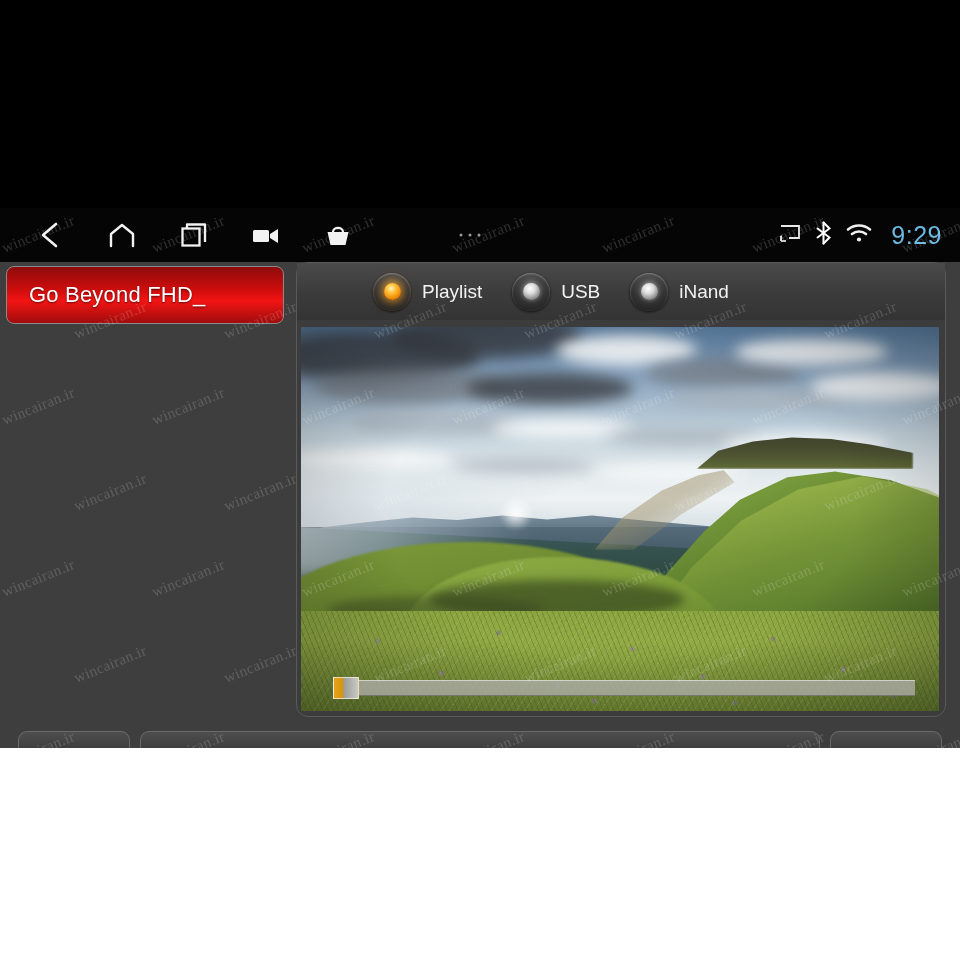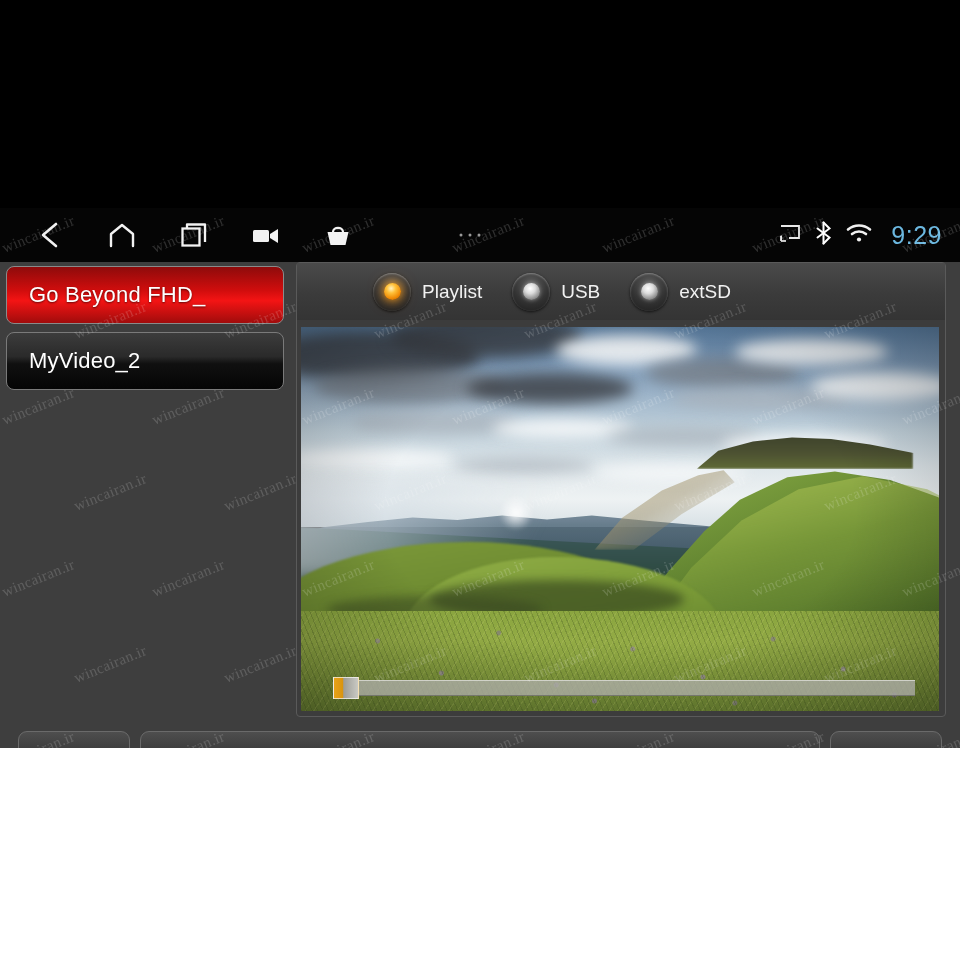--- a/index.html
+++ b/index.html
@@ -112,21 +112,21 @@
     background: linear-gradient(180deg,#3c3c3c 0%, #2a2a2a 42%, #101010 55%, #050505 100%);
     border-color: #7a7a7a;
   }
 
   
   #content-panel {
     position: absolute; left: 296px; top: 0;
     width: 650px; height: 455px;
     background: #3c3c3c;
     border: 1px solid #5a5a5a;
-    border-radius: 4px;
+    border-radius: 12px;
     z-index: 20;
   }
 
   
   #source-strip {
     position: absolute; left: 0; top: 0;
     width: 648px; height: 57px;
     background: linear-gradient(180deg,#4a4a4a 0%, #3b3b3b 55%, #343434 100%);
     display: flex; align-items: center;
     padding-left: 76px;
@@ -461,23 +461,20 @@
         <div id="clock">9:29</div>
       </div>
     </div>
 
     <div id="app-body">
 
       <div id="playlist-panel">
         <div class="pl-item selected">
           <span>Go Beyond FHD_</span>
         </div>
-        <div class="pl-item normal">
-          <span>MyVideo_2</span>
-        </div>
       </div>
 
       <div id="content-panel">
 
         <div id="source-strip">
 
           <div class="src-opt">
             <span class="led on">
                 <span class="bulb"></span>
               </span>
@@ -489,21 +486,21 @@
             <span class="led off">
                 <span class="bulb"></span>
               </span>
             <span class="src-label">USB</span>
           </div>
 
           <div class="src-opt">
             <span class="led off">
                 <span class="bulb"></span>
               </span>
-            <span class="src-label">extSD</span>
+            <span class="src-label">iNand</span>
           </div>
         </div>
 
         <div id="video-frame">
           <div id="video-scene">
             <div class="sky"></div>
 
             <div class="cloud cl-dark" style="left:-6%;  top:1%;  width:34%; height:13%;"></div>
             <div class="cloud cl-dark" style="left:14%;  top:-3%; width:30%; height:11%;"></div>
             <div class="cloud cl-mid" style="left:2%;   top:11%; width:30%; height:9%;"></div>

